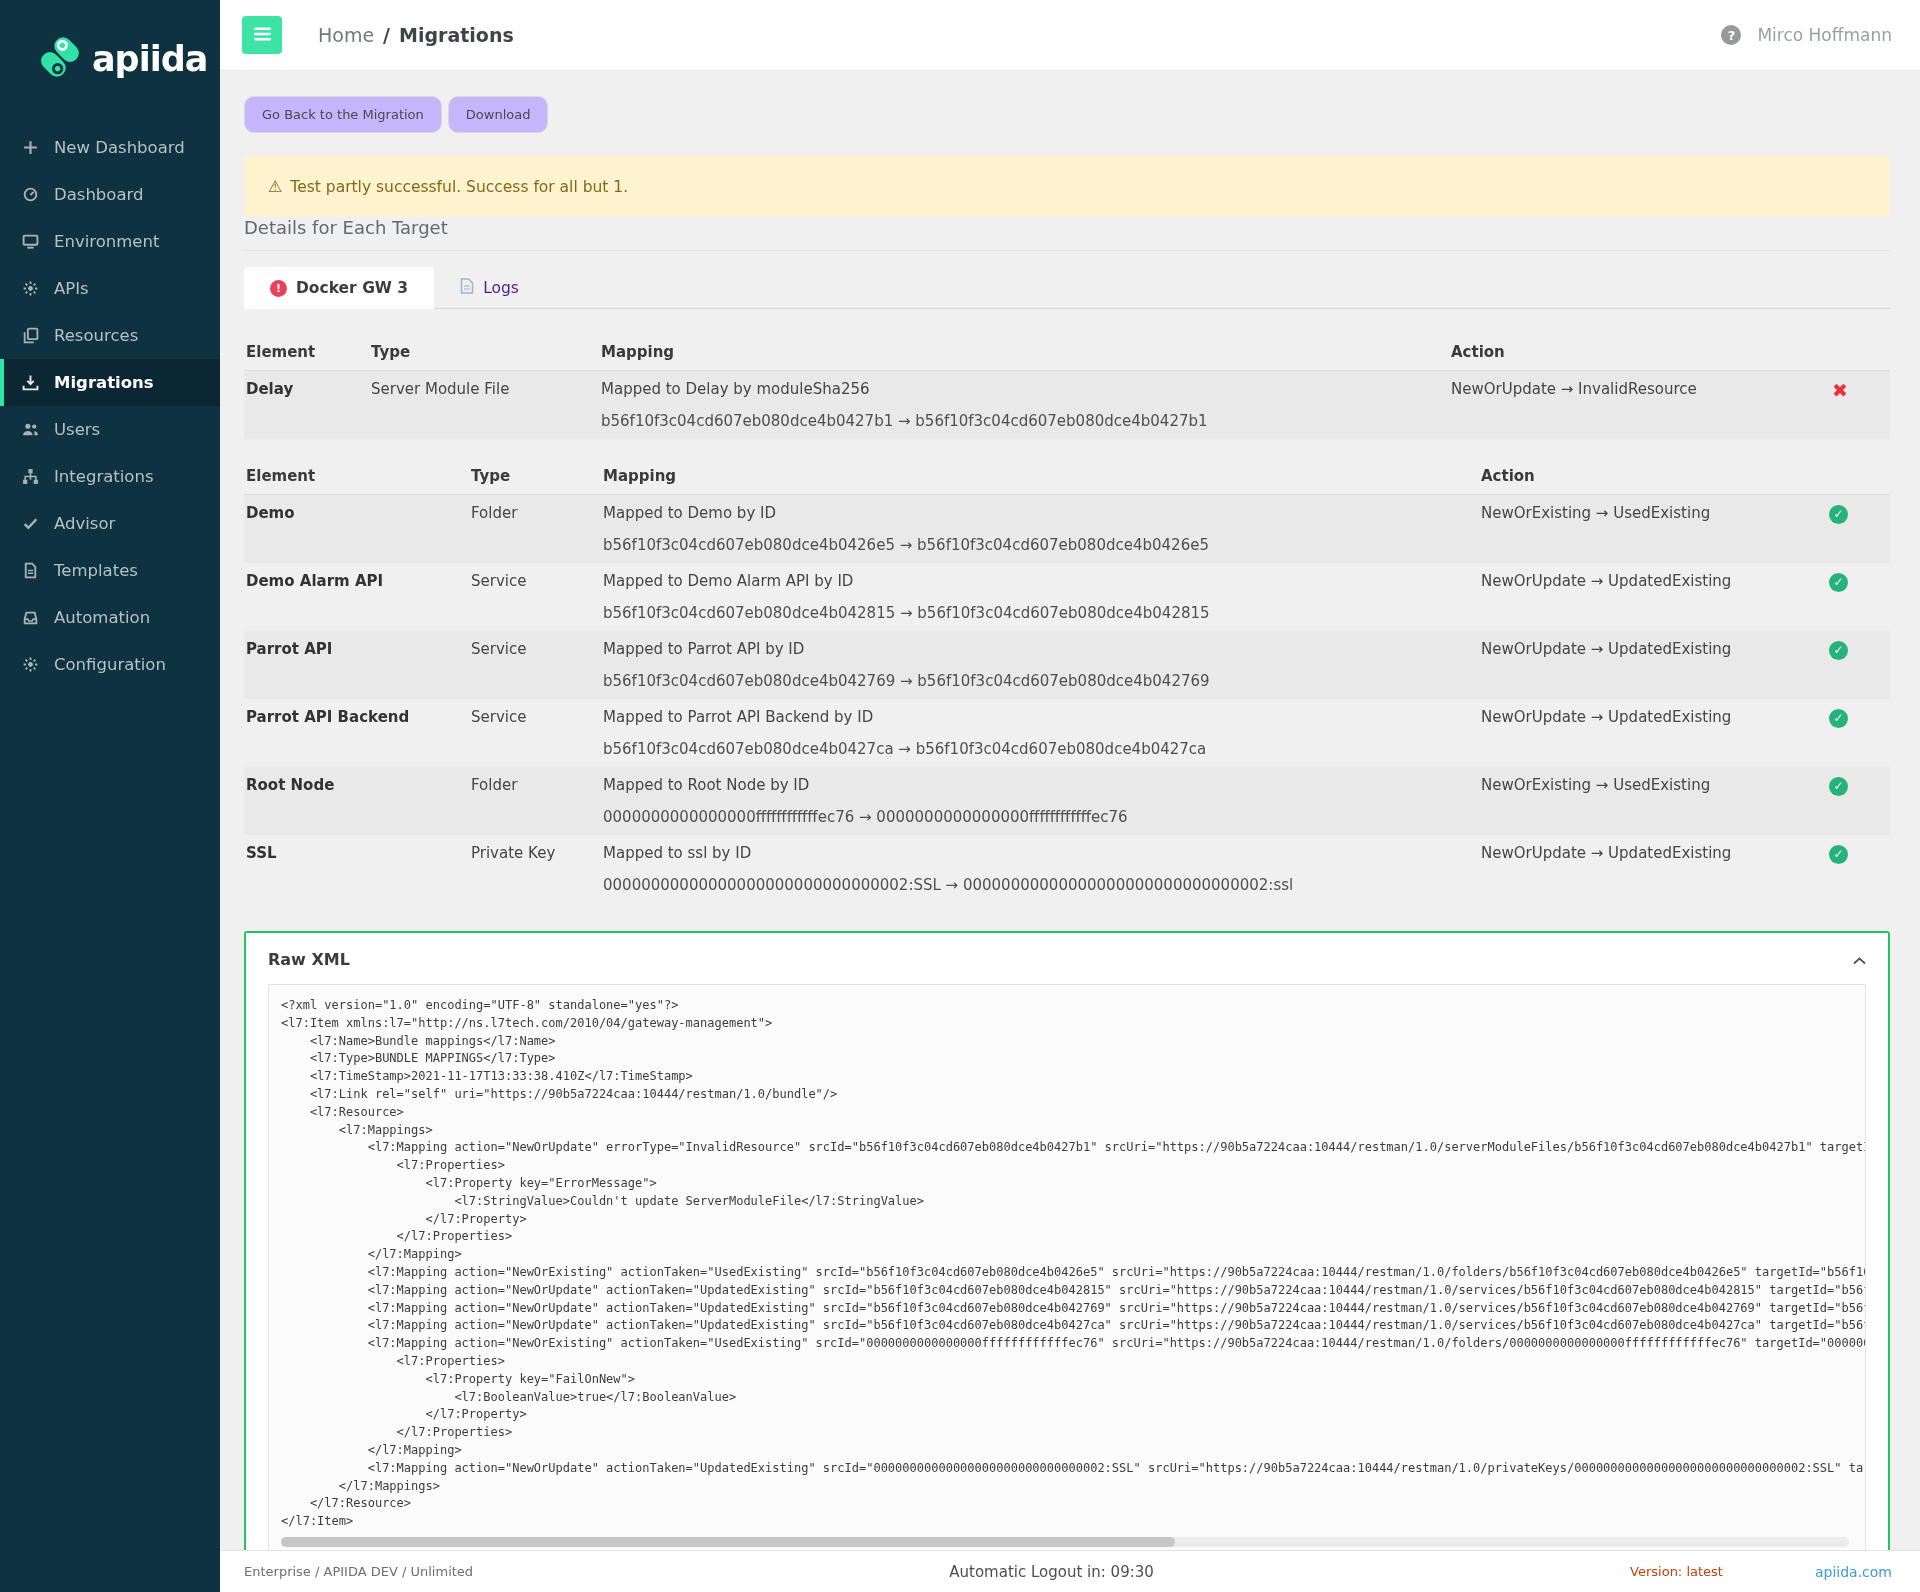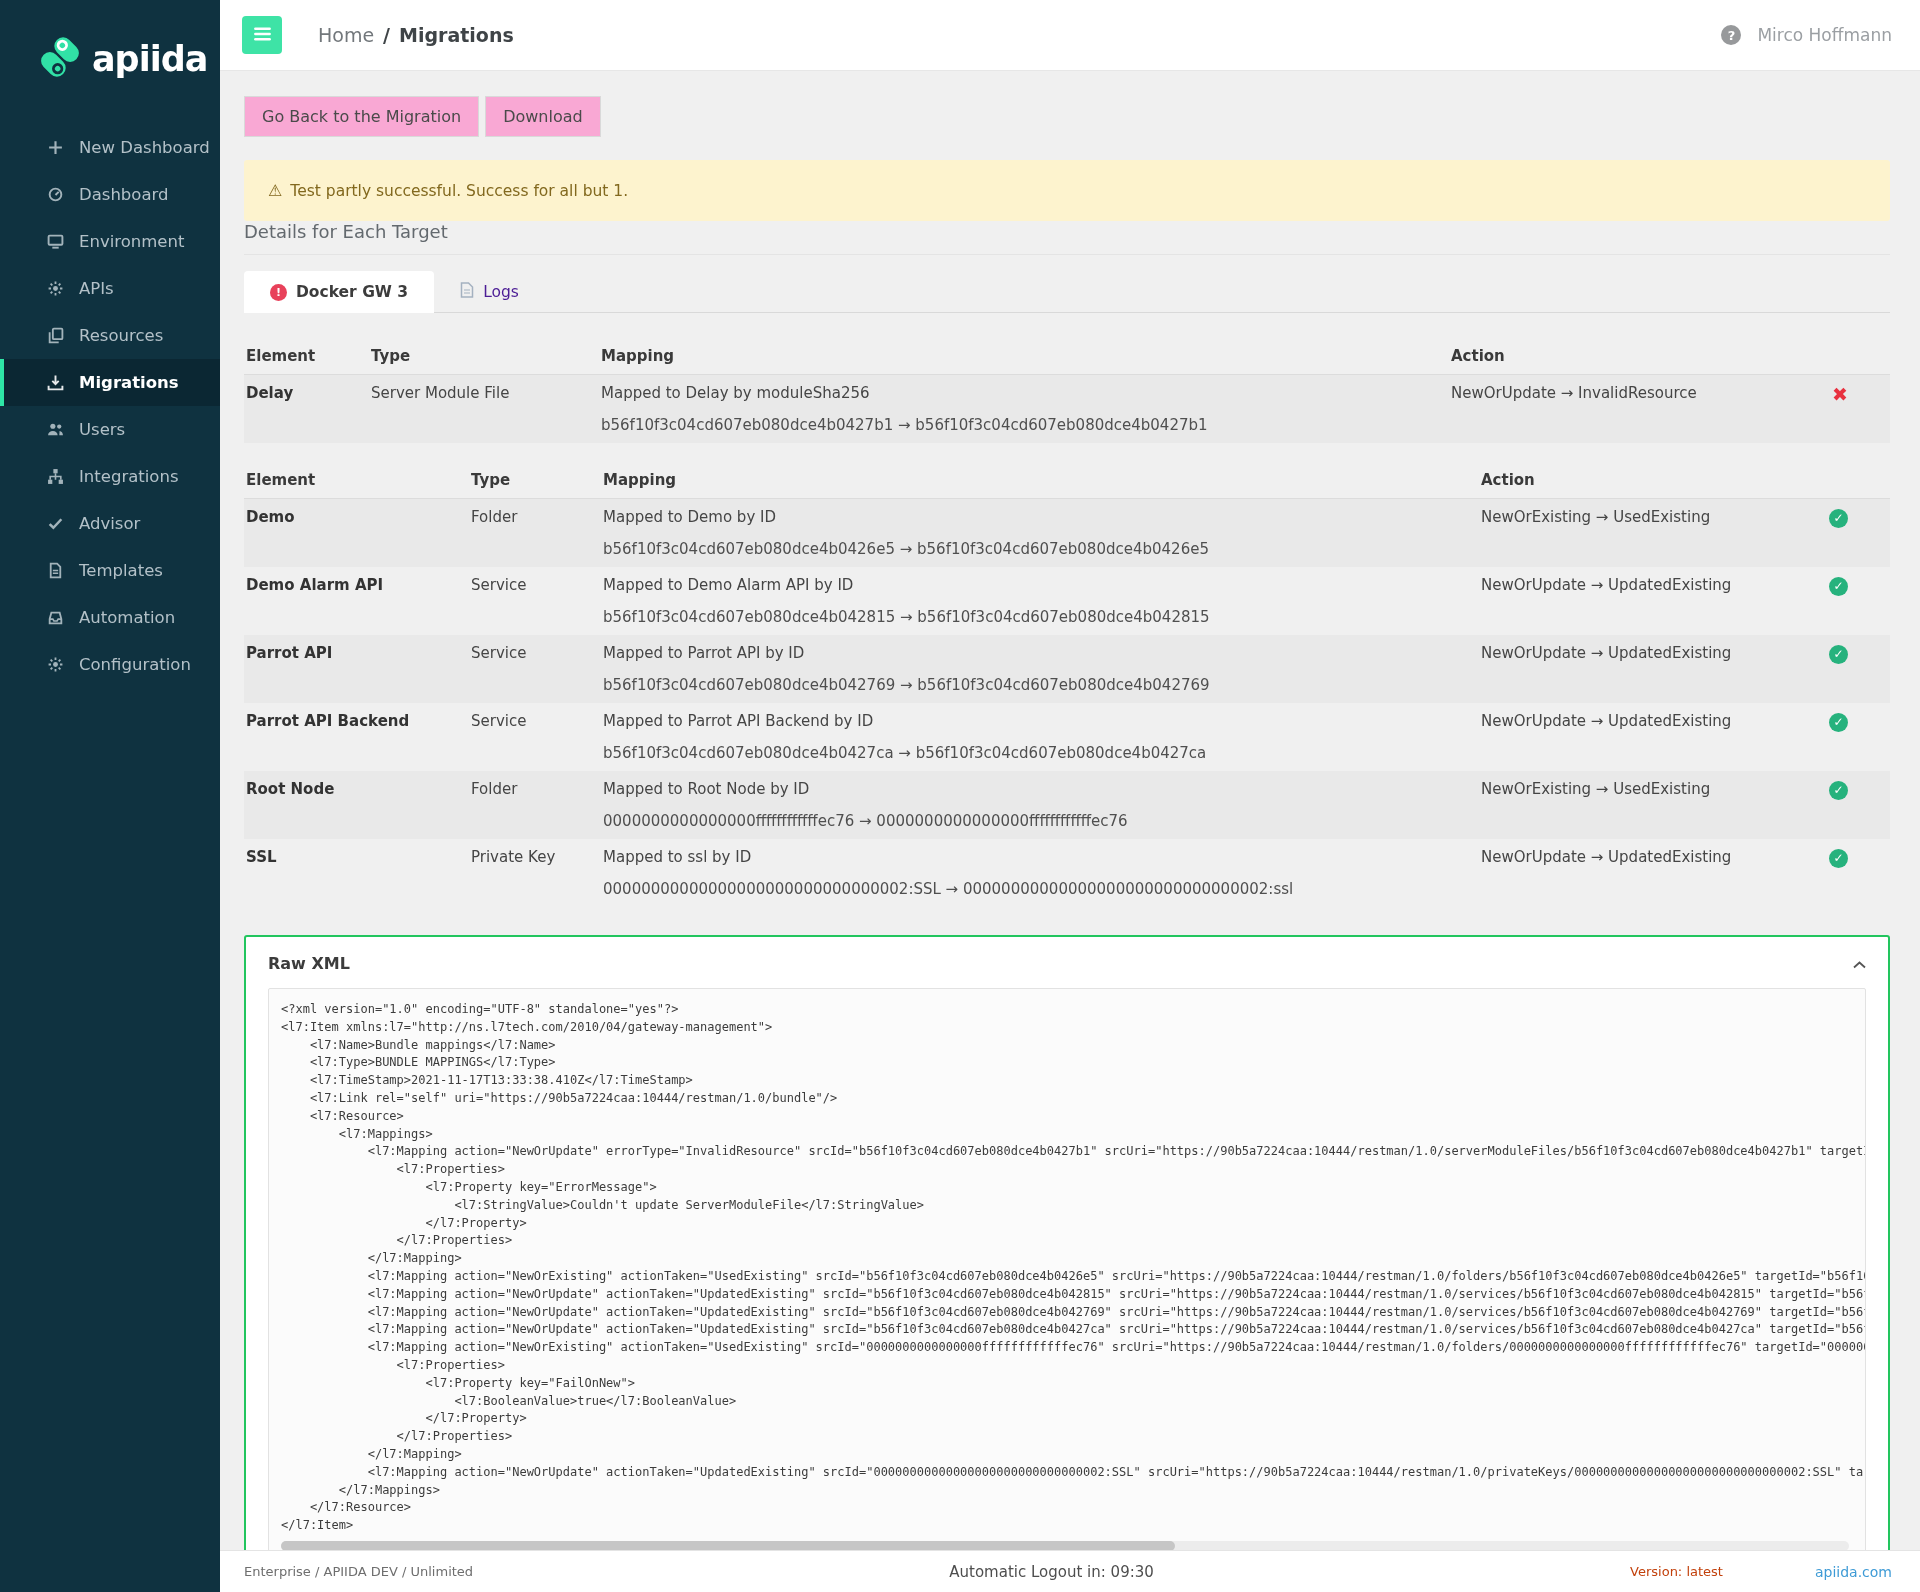--- a/index.html
+++ b/index.html
@@ -5,21 +5,21 @@
   * { box-sizing: border-box; margin: 0; padding: 0; }
   html,body { width:1920px; height:1592px; overflow:hidden; background:#f0f0f0;
     font-family:"DejaVu Sans","Liberation Sans",sans-serif; }
   #app { display:flex; width:1920px; height:1592px; }
 
   
   .sidebar { width:220px; min-width:220px; background:#0f3240; height:100%; color:#b3c1c8; }
   .logo { display:flex; align-items:center; padding:22px 0 0 38px; height:96px; cursor:pointer; }
   .logo-text { color:#fff; font-size:35px; font-weight:700; margin-left:10px; letter-spacing:-1px; }
   .nav { margin-top:28px; }
-  .nav-item { display:flex; align-items:center; height:47px; padding-left:40px;
+  .nav-item { display:flex; align-items:center; height:47px; padding-left:15px;
     font-size:16.5px; color:#b3c1c8; cursor:pointer; border-left:4px solid transparent; }
   .nav-item .ico { width:22px; margin-right:13px; display:flex; justify-content:center; align-items:center; opacity:.9; }
   .nav-item svg { width:17px; height:17px; fill:currentColor; }
   .nav-item.active { background:#0b2733; border-left:4px solid #2ee6a7; color:#ffffff; font-weight:700; }
 
   
   .main { flex:1; display:flex; flex-direction:column; height:100%; }
   header { height:71px; background:#fff; border-bottom:1px solid #e7e7e7; display:flex; align-items:center;
     padding:0 28px 0 22px; }
   .hamburger { width:40px; height:38px; background:#3ee3a6; border:none; border-radius:4px;
@@ -29,22 +29,22 @@
   .breadcrumb .sep { color:#3f4447; font-weight:700; }
   .breadcrumb .current { color:#3f4447; font-weight:700; }
   .header-right { margin-left:auto; display:flex; align-items:center; gap:16px; }
   .help-badge { width:20px; height:20px; border-radius:50%; background:#97999b; color:#fff;
     font-size:13px; font-weight:700; display:flex; align-items:center; justify-content:center; cursor:pointer; }
   .username { color:#9b9fa3; font-size:17px; cursor:pointer; }
 
   
   .content { flex:1; padding:25px 30px 0 24px; overflow:hidden; }
   .toolbar { display:flex; gap:6px; }
-  .btn { background:#f9a8d4; border:1px solid #d9d9d9; border-radius:0; color:#4a4a4a;
-    font-size:16px; padding:10px 17px; cursor:pointer; font-family:inherit; }
+  .btn { background:#c4b5fd; border:1px solid #d9d9d9; border-radius:10px; color:#4a4a4a;
+    font-size:13px; padding:10px 17px; cursor:pointer; font-family:inherit; }
 
   .alert { margin-top:23px; background:#fdf3ce; border-radius:3px; padding:21px 24px;
     color:#82681e; font-size:15.5px; display:flex; align-items:center; gap:8px; }
   .alert .warn-ico { font-size:16px; font-weight:700; }
 
   .section-title { font-size:18px; color:#63696e; }
   .section-rule { border:none; border-top:1px solid #e4e4e4; margin-top:12px; }
 
   .tabbar { margin-top:16px; display:flex; border-bottom:1px solid #d9d9d9; }
   .tab { padding:11px 26px; font-size:15.5px; display:flex; align-items:center; gap:9px; cursor:pointer;

